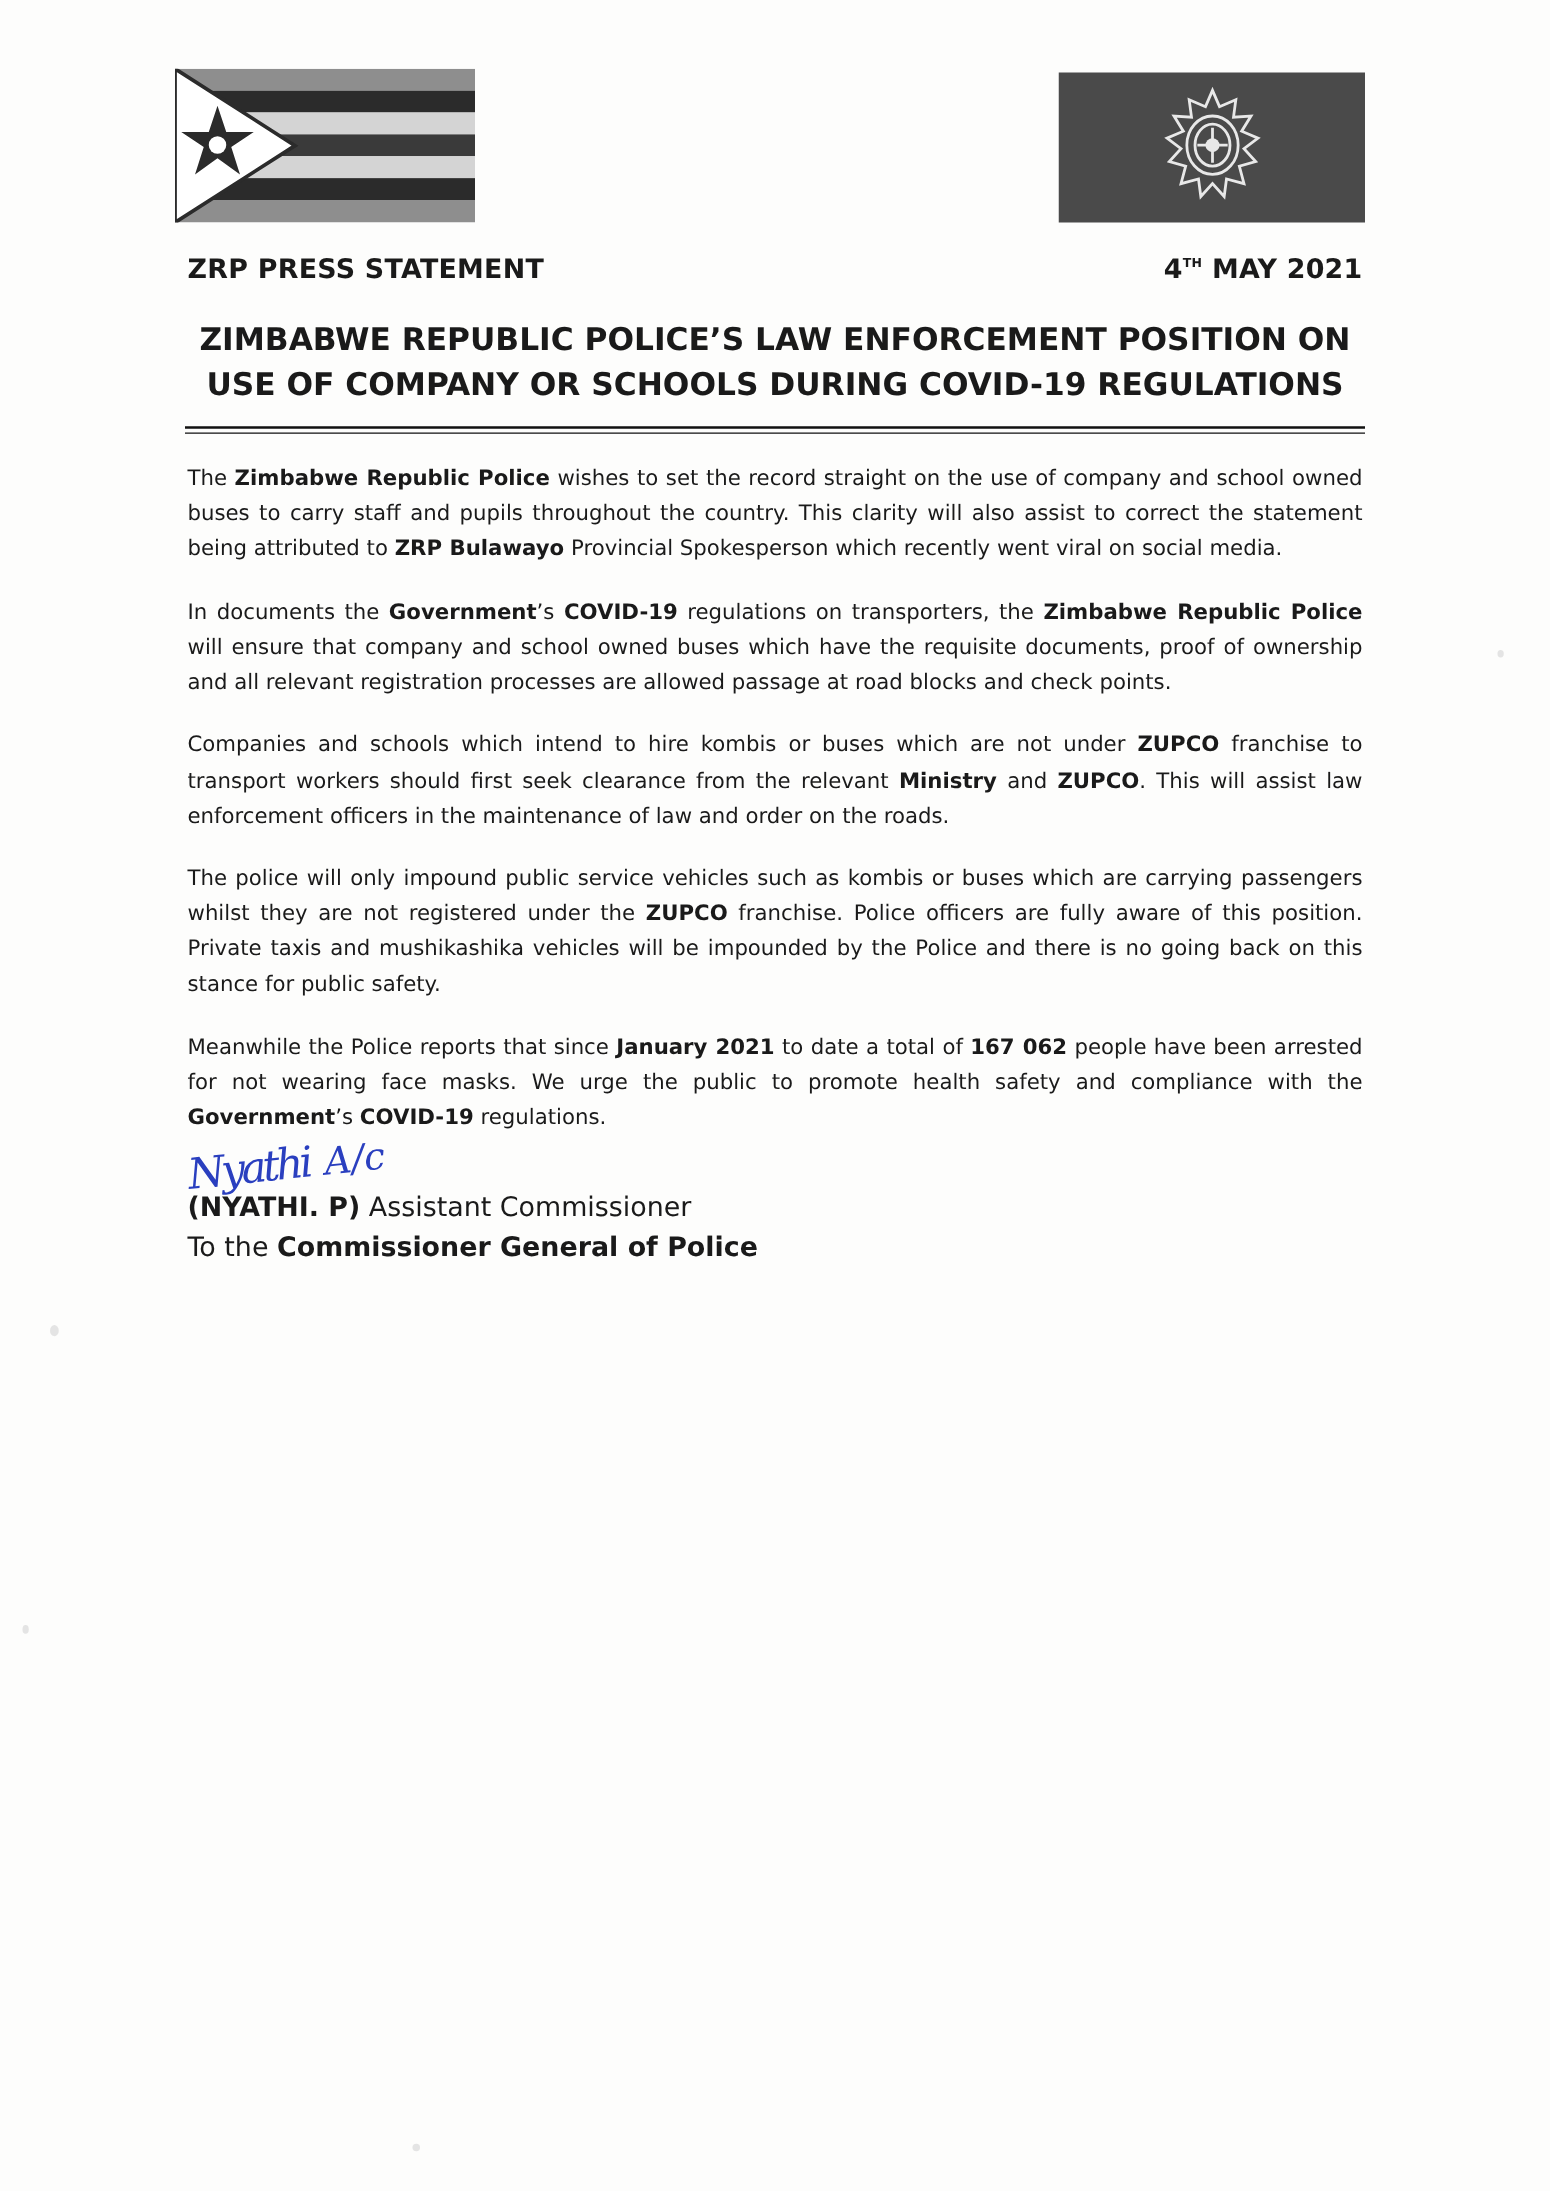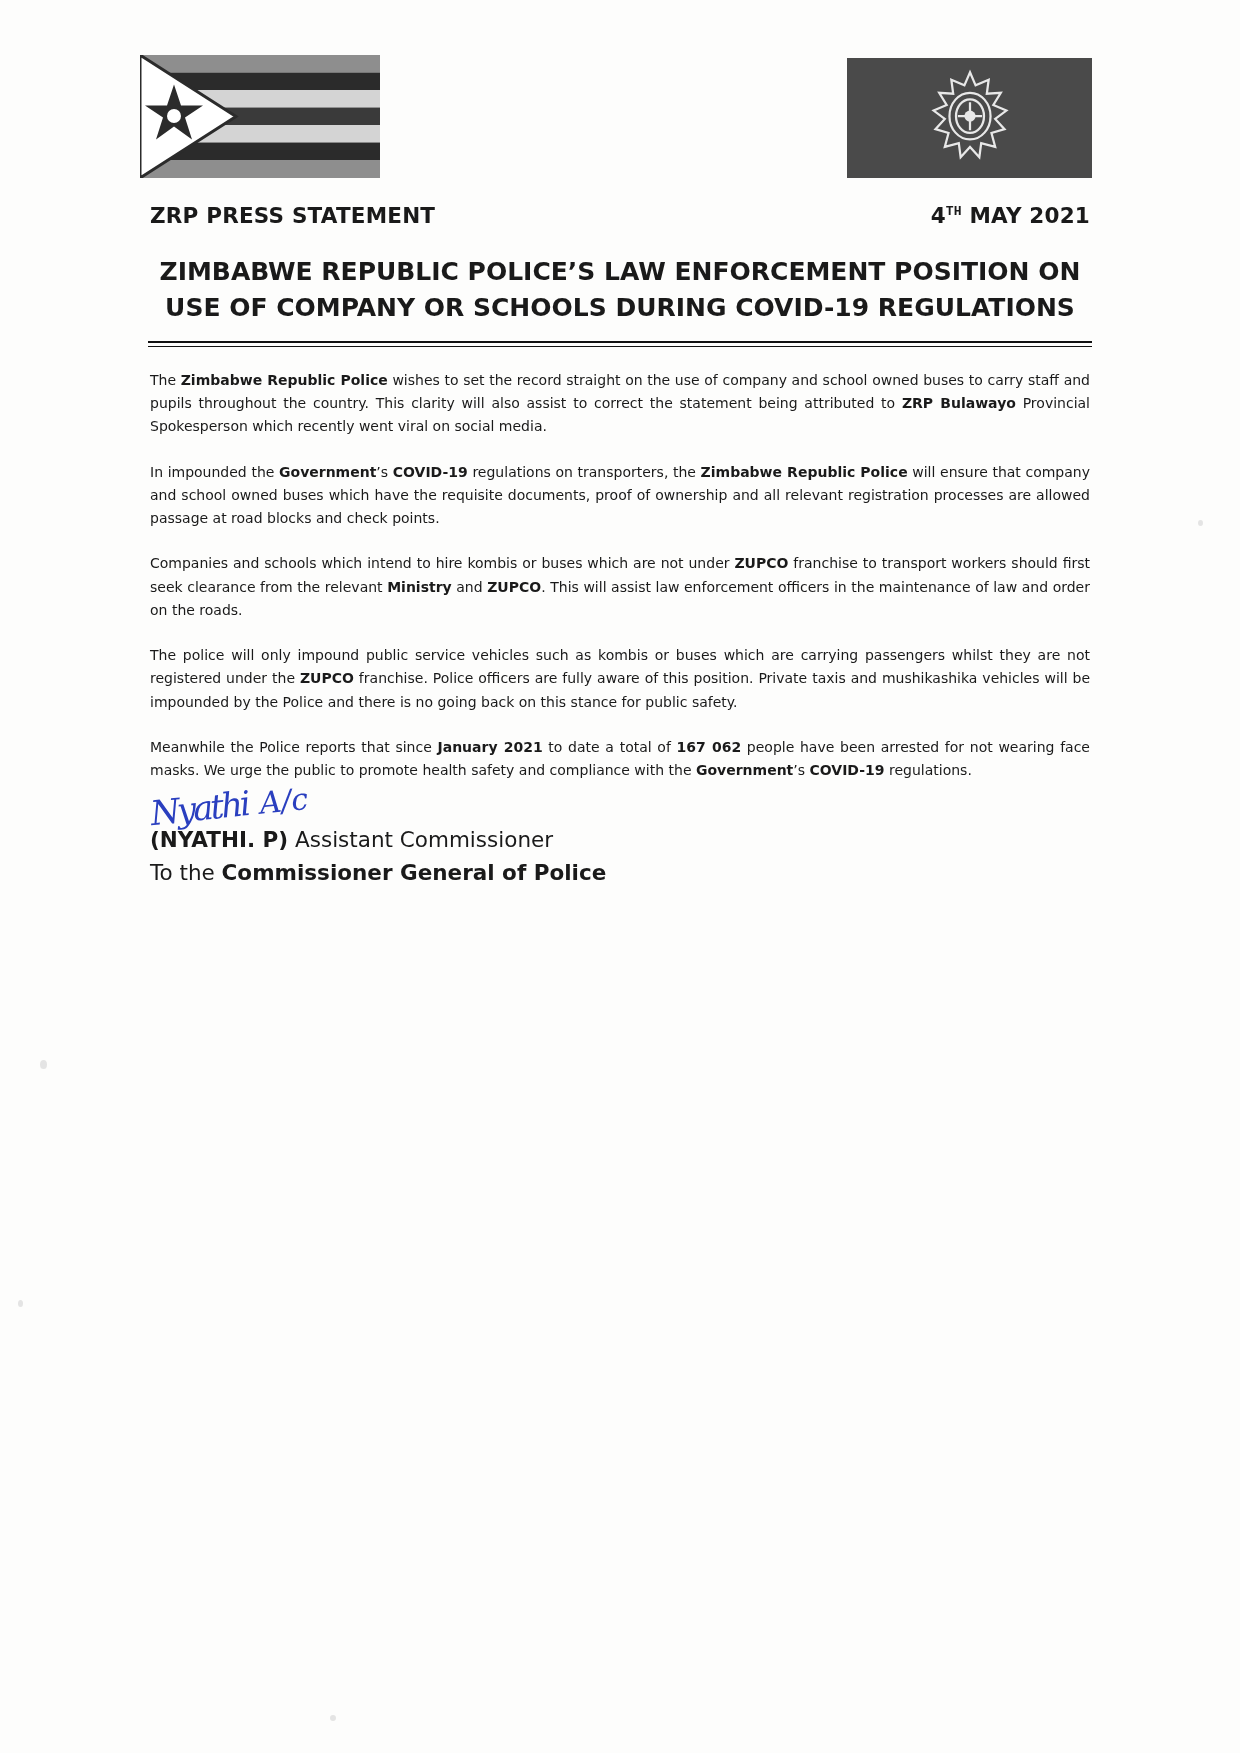--- a/index.html
+++ b/index.html
@@ -56,44 +56,43 @@
     margin: 0 150px 0 150px;
     display: flex;
     justify-content: space-between;
     align-items: flex-end;
     font-weight: bold;
     font-size: 21.5px;
     letter-spacing: 0.2px;
     padding-top: 18px;
   }
   .title-row .date sup {
-    font-size: 13px;
+    font-size: 10px;
     vertical-align: super;
-    font-family: Liberation Mono, monospace;
   }
 
   .headline {
     margin: 26px 130px 0 130px;
     text-align: center;
     font-weight: bold;
     font-size: 25px;
     line-height: 1.42;
   }
 
   .rule {
     margin: 16px 148px 0 148px;
     border-top: 2.5px solid #111;
     border-bottom: 1.5px solid #111;
     height: 3px;
   }
 
   
   .body {
     margin: 22px 150px 0 150px;
-    font-size: 14px;
+    font-size: 17px;
     line-height: 1.66;
     text-align: justify;
   }
   .body p {
     margin: 0 0 22px 0;
   }
   .body b { font-weight: bold; }
 
   
   .signature-block {
@@ -174,21 +173,21 @@
     <div>ZRP PRESS STATEMENT</div>
     <div class="date"><span>4</span><sup>TH</sup><span> MAY 2021</span></div>
   </div>
 
   <div class="headline">ZIMBABWE REPUBLIC POLICE’S LAW ENFORCEMENT POSITION ON USE OF COMPANY OR SCHOOLS DURING COVID-19 REGULATIONS</div>
 
   <div class="rule"></div>
 
   <div class="body" id="body-container">
       <p><span>The </span><b>Zimbabwe Republic Police</b><span> wishes to set the record straight on the use of company and school owned buses to carry staff and pupils throughout the country. This clarity will also assist to correct the statement being attributed to </span><b>ZRP Bulawayo</b><span> Provincial Spokesperson which recently went viral on social media.</span></p>
-      <p><span>In impounded the </span><b>Government</b><span>’s </span><b>COVID-19</b><span> regulations on transporters, the </span><b>Zimbabwe Republic Police</b><span> will ensure that company and school owned buses which have the requisite documents, proof of ownership and all relevant registration processes are allowed passage at road blocks and check points.</span></p>
+      <p><span>In documents the </span><b>Government</b><span>’s </span><b>COVID-19</b><span> regulations on transporters, the </span><b>Zimbabwe Republic Police</b><span> will ensure that company and school owned buses which have the requisite documents, proof of ownership and all relevant registration processes are allowed passage at road blocks and check points.</span></p>
       <p><span>Companies and schools which intend to hire kombis or buses which are not under </span><b>ZUPCO</b><span> franchise to transport workers should first seek clearance from the relevant </span><b>Ministry</b><span> and </span><b>ZUPCO</b><span>. This will assist law enforcement officers in the maintenance of law and order on the roads.</span></p>
       <p><span>The police will only impound public service vehicles such as kombis or buses which are carrying passengers whilst they are not registered under the </span><b>ZUPCO</b><span> franchise. Police officers are fully aware of this position. Private taxis and mushikashika vehicles will be impounded by the Police and there is no going back on this stance for public safety.</span></p>
       <p><span>Meanwhile the Police reports that since </span><b>January 2021</b><span> to date a total of </span><b>167 062</b><span> people have been arrested for not wearing face masks. We urge the public to promote health safety and compliance with the </span><b>Government</b><span>’s </span><b>COVID-19</b><span> regulations.</span></p>
     </div>
 
   <div class="signature-block">
     <div class="sig-mark">
       <span>Nyathi</span><span class="tail">A/c</span>
     </div>
     <div id="sig-lines">

